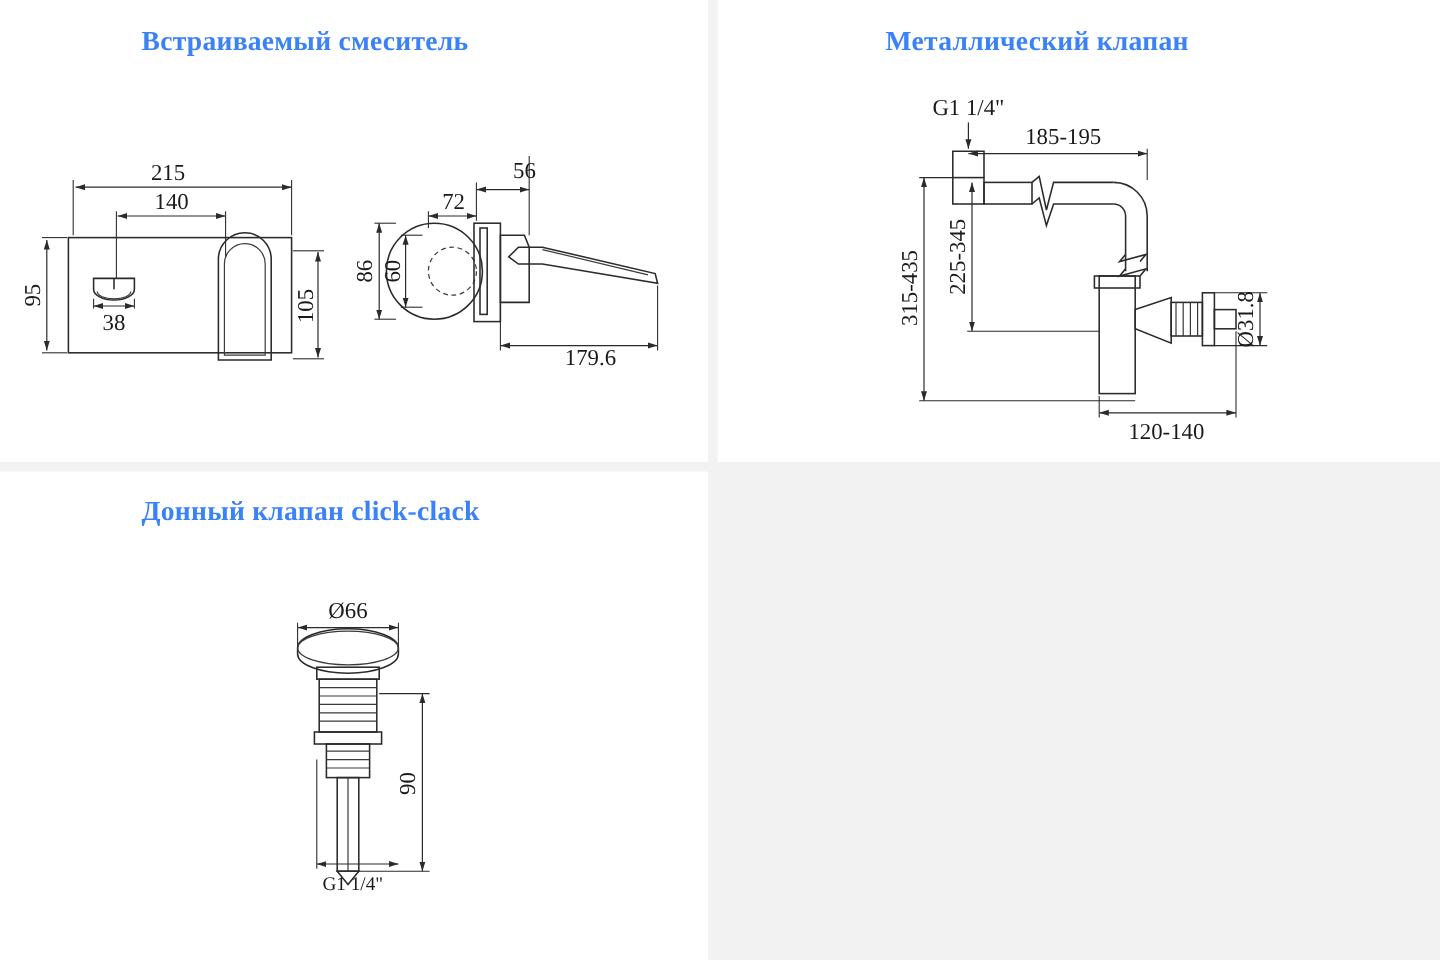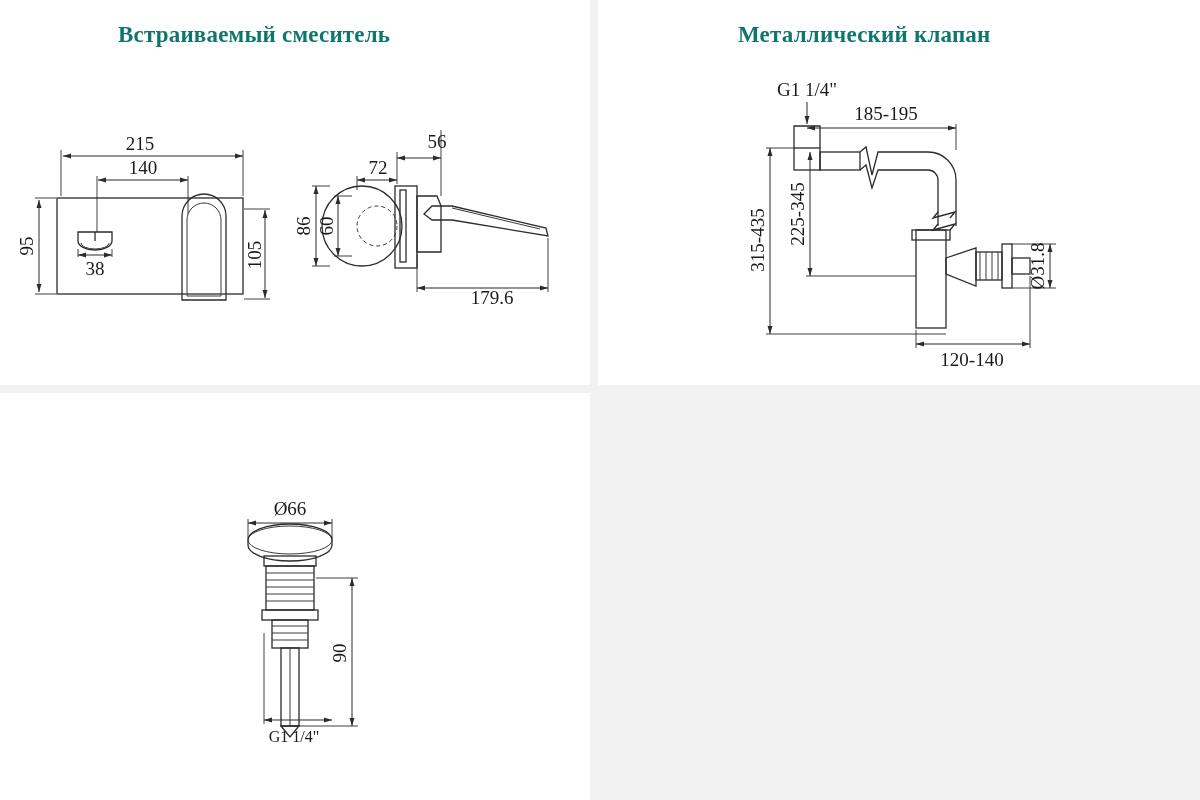--- a/index.html
+++ b/index.html
@@ -27,21 +27,21 @@
   .panel-tl { left: 0px;   top: 0px;   width: 590px; height: 385px; }
   .panel-tr { left: 598px; top: 0px;   width: 602px; height: 385px; }
   .panel-bl { left: 0px;   top: 393px; width: 590px; height: 407px; }
   .panel-br { left: 598px; top: 393px; width: 602px; height: 407px; background: #f2f2f2; }
 
   .panel-title {
     position: absolute;
     font-family: "Liberation Serif", serif;
     font-weight: bold;
     font-size: 23px;
-    color: #0f766e;
+    color: #3b82f6;
     letter-spacing: 0.2px;
     white-space: nowrap;
     text-align: center;
   }
   .t-tl { left: 118px; top: 22px; }
   .t-tr { left: 140px; top: 22px; }
   .t-bl { left: 118px; top: 20px; }
 
   .svgwrap {
     position: absolute;
@@ -212,20 +212,21 @@
 
         <line class="dim" x1="318" y1="344" x2="432" y2="344" marker-start="url(#arrR2)" marker-end="url(#arrL2)"></line>
         <line class="ext" x1="318" y1="330" x2="318" y2="348"></line>
         <line class="ext" x1="432" y1="276" x2="432" y2="348"></line>
         <text class="dimtext" x="374" y="366" text-anchor="middle">120-140</text>
       </svg>
     </div>
   </div>
 
   <div class="panel panel-bl">
+    <div class="panel-title t-bl">Донный клапан click-clack</div>
     <div class="svgwrap">
       <svg viewBox="0 0 590 407" width="590" height="407">
         <defs>
           <marker id="arrL3" markerWidth="9" markerHeight="9" refX="8" refY="4.5" orient="auto">
             <path d="M8,4.5 L0,2 L0,7 Z" fill="#2b2b2b"></path>
           </marker>
           <marker id="arrR3" markerWidth="9" markerHeight="9" refX="1" refY="4.5" orient="auto">
             <path d="M1,4.5 L9,2 L9,7 Z" fill="#2b2b2b"></path>
           </marker>
         </defs>

